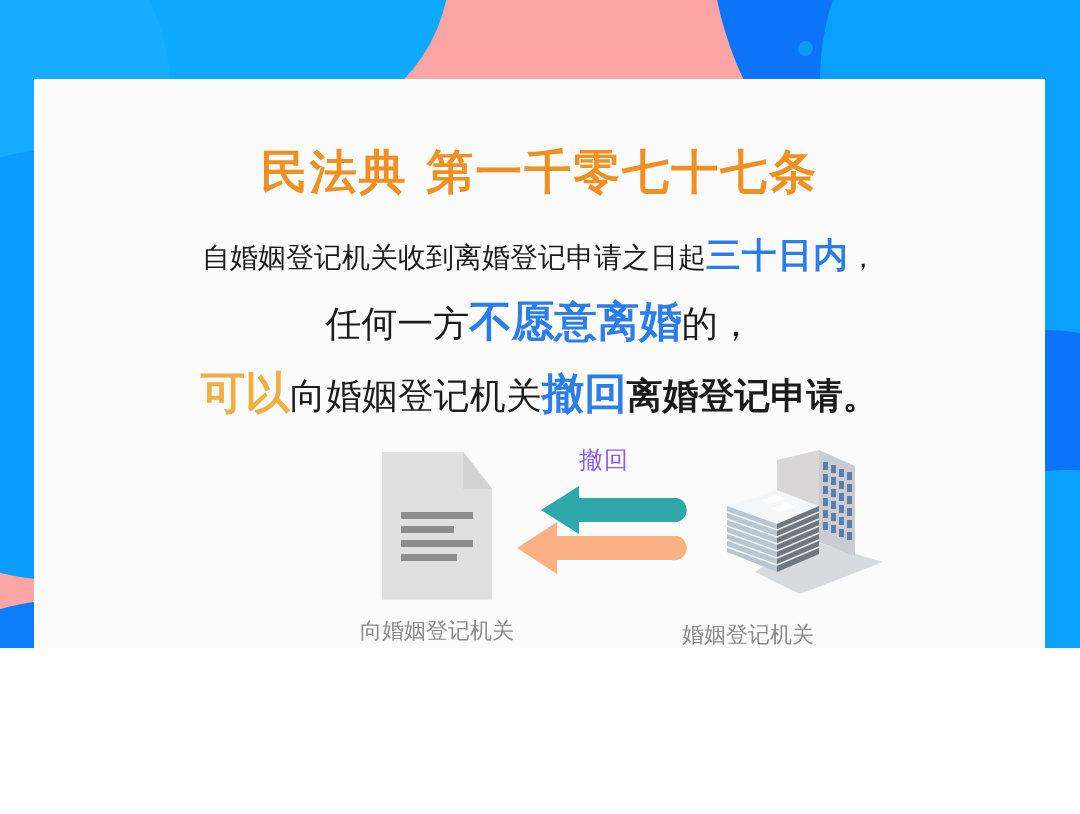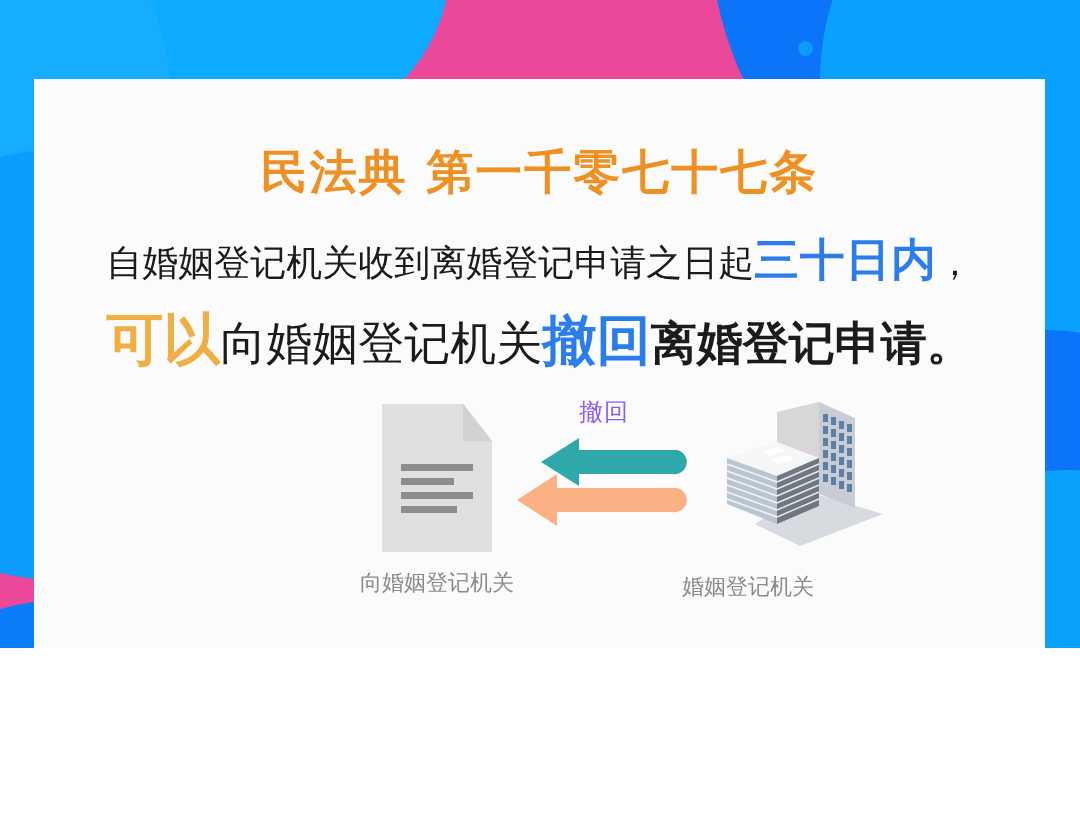--- a/index.html
+++ b/index.html
@@ -10,21 +10,21 @@
     width: 1080px;
     height: 814px;
     overflow: hidden;
     font-family: "Liberation Sans", "DejaVu Sans", sans-serif;
   }
 
   #poster {
     position: relative;
     width: 1080px;
     height: 648px;
-    background: #ec4899;
+    background: #fca5a5;
     overflow: hidden;
     text-decoration: underline;
   }
 
   
   .bg-layer {
     position: absolute;
     inset: 0;
     overflow: hidden;
   }
@@ -79,23 +79,23 @@
   .body-lines {
     margin-top: 34px;
     text-align: center;
   }
   .line {
     line-height: 1.0;
     white-space: nowrap;
     margin-bottom: 28px;
     font-family: "DejaVu Sans", "Liberation Sans", sans-serif;
   }
-  .line1 { font-size: 36px; }
+  .line1 { font-size: 28px; }
   .line2 { font-size: 36px; }
-  .line3 { font-size: 46px; }
+  .line3 { font-size: 36px; }
 
   .t-plain   { color: #1b1b1b; font-weight: 400; }
   .t-strong  { color: #1b1b1b; font-weight: 700; }
   .t-blue    { color: #2b7de9; font-weight: 700; font-size: 1.24em; letter-spacing: 1px; }
   .t-blue-md { color: #2b7de9; font-weight: 700; font-size: 1.18em; }
   .t-amber   { color: #f0ae43; font-weight: 700; font-size: 1.24em; }
   .t-comma   { color: #1b1b1b; font-weight: 400; }
 
   
   .illus {
@@ -205,20 +205,23 @@
   <div id="card">
 
     <div class="title">民法典 第一千零七十七条</div>
 
     <div class="body-lines">
 
       <div class="line line1">
         <span class="t-plain">自婚姻登记机关收到离婚登记申请之日起</span><span class="t-blue">三十日内</span><span class="t-comma">，</span>
       </div>
 
+      <div class="line line2">
+        <span class="t-plain">任何一方</span><span class="t-blue-md">不愿意离婚</span><span class="t-comma">的，</span>
+      </div>
 
       <div class="line line3">
         <span class="t-amber">可以</span><span class="t-plain">向婚姻登记机关</span><span class="t-blue-md">撤回</span><span class="t-strong">离婚登记申请。</span>
       </div>
 
     </div>
 
     <div class="illus">
 
       <div class="doc-group">

